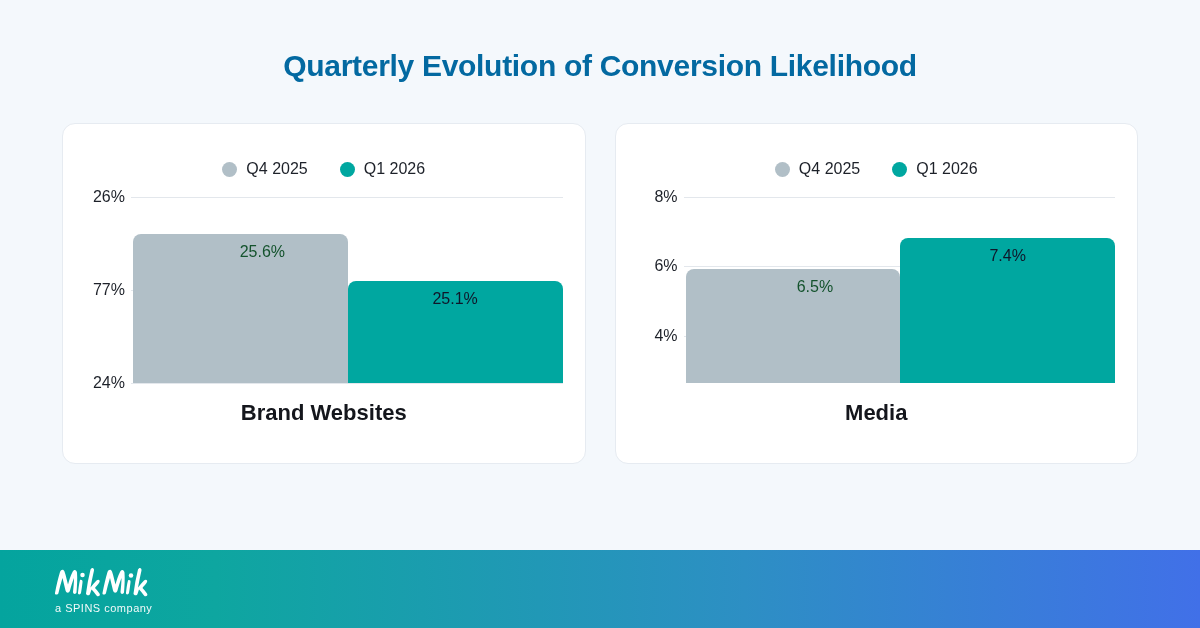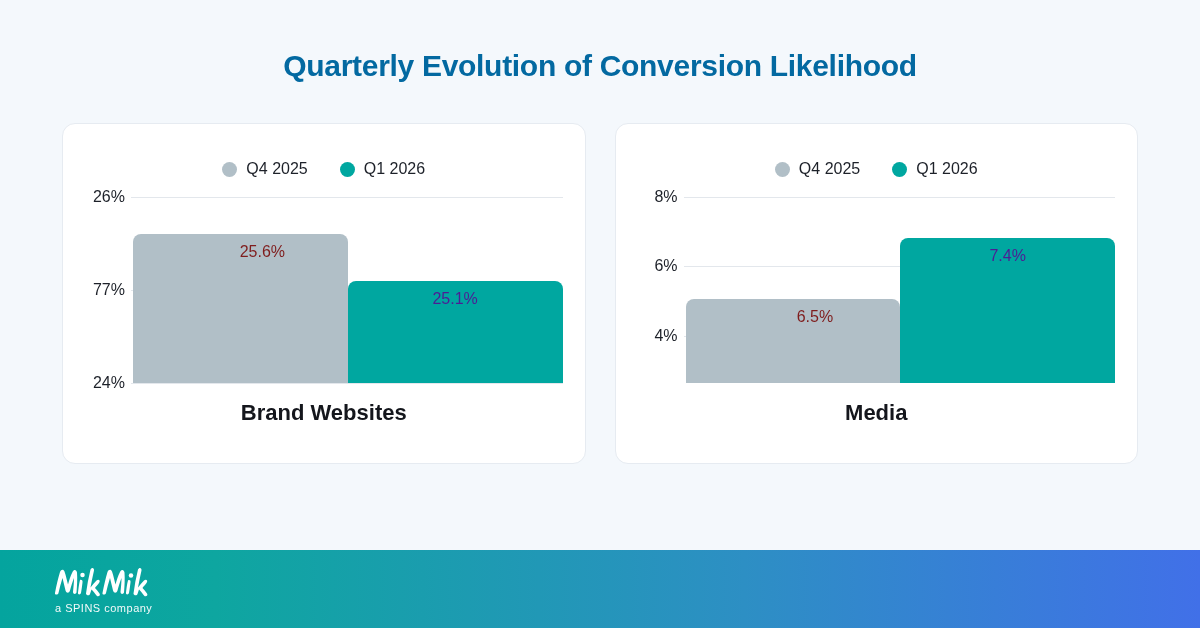--- a/index.html
+++ b/index.html
@@ -73,22 +73,22 @@
     width: 100%;
     border-radius: 8px 8px 0 0;
     position: relative;
   }
   .bar-value {
     position: absolute; left: 0; right: 0; top: 8px;
     text-align: center; font-size: 16px; line-height: 20px;
   }
   .bar.gray  { background: #b1bfc7; }
   .bar.teal  { background: #00a7a0; }
-  .bar.gray .bar-value { color: #7f1d1d; margin-left: 44px; }
-  .bar.teal .bar-value { color: #4c1d95; }
+  .bar.gray .bar-value { color: #14532d; margin-left: 44px; }
+  .bar.teal .bar-value { color: #0f172a; }
 
   .card-caption {
     text-align: center; font-size: 22px; font-weight: bold;
     color: #14161c; margin-top: 17px;
   }
 
   
   .footer {
     position: absolute; left: 0; bottom: 0; width: 1200px; height: 78px;
     background: linear-gradient(90deg, #04a49e 0%, #0ea6a0 18%, #2d8fc4 62%, #4170e8 100%);
@@ -184,21 +184,21 @@
             <span class="tick-line"></span>
           </div>
           <div class="tick" style="top:139px;">
             <span class="tick-text">4%</span>
             <span class="tick-line"></span>
           </div>
         </div>
 
         <div class="bars">
           <div class="bar-wrap">
-            <div class="bar gray" style="height:84px;">
+            <div class="bar gray" style="height:114px;">
               <span class="bar-value">6.5%</span>
             </div>
           </div>
           <div class="bar-wrap">
             <div class="bar teal" style="height:145px;">
               <span class="bar-value">7.4%</span>
             </div>
           </div>
         </div>
       </div>

